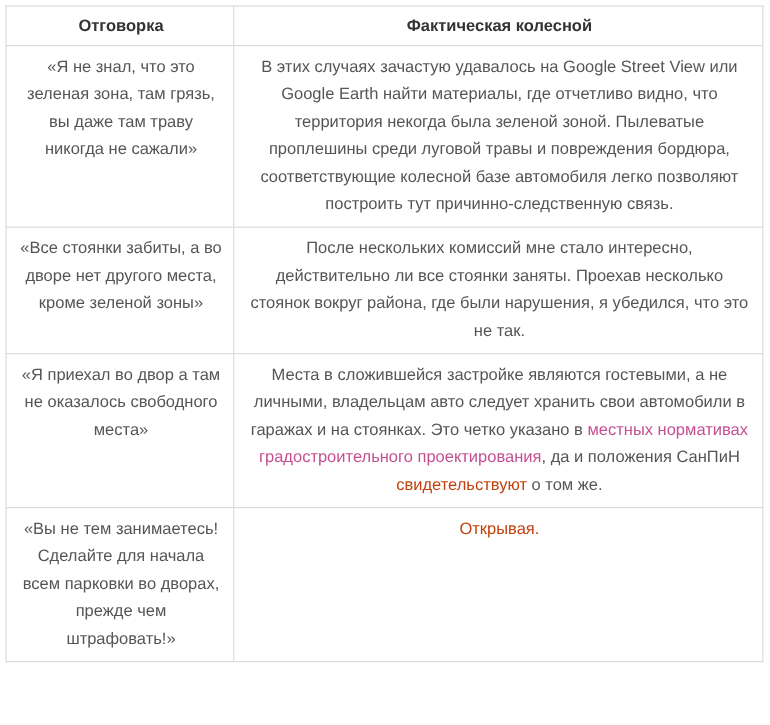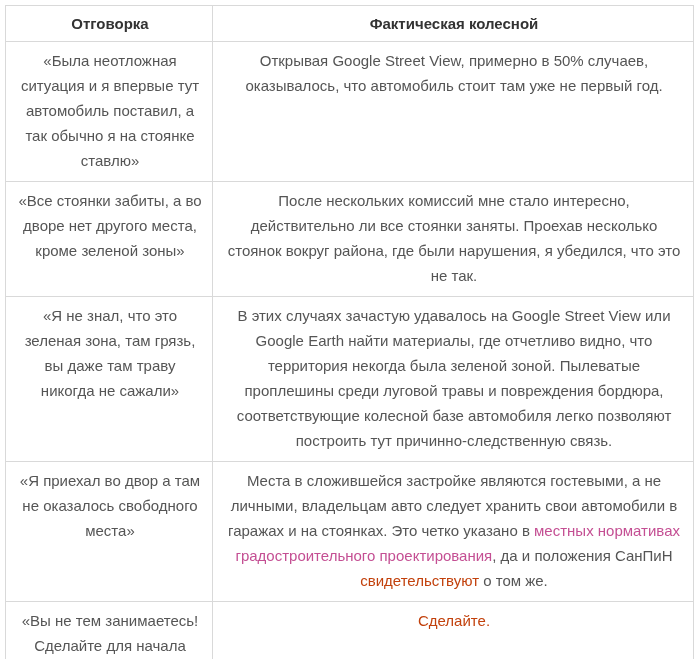--- a/index.html
+++ b/index.html
@@ -58,34 +58,30 @@
       <col class="col-fact">
     </colgroup>
     <thead>
       <tr>
         <th>Отговорка</th>
         <th>Фактическая колесной</th>
       </tr>
     </thead>
     <tbody>
       <tr>
-        <td>«Была неотложная ситуация и я впервые тут автомобиль поставил, а так обычно я на стоянке ставлю»</td>
-        <td><span class="seg-text">Открывая Google Street View, примерно в 50% случаев, оказывалось, что автомобиль стоит там уже не первый год.</span></td>
+        <td>«Я не знал, что это зеленая зона, там грязь, вы даже там траву никогда не сажали»</td>
+        <td><span class="seg-text">В этих случаях зачастую удавалось на Google Street View или Google Earth найти материалы, где отчетливо видно, что территория некогда была зеленой зоной. Пылеватые проплешины среди луговой травы и повреждения бордюра, соответствующие колесной базе автомобиля легко позволяют построить тут причинно-следственную связь.</span></td>
       </tr>
       <tr>
         <td>«Все стоянки забиты, а во дворе нет другого места, кроме зеленой зоны»</td>
         <td><span class="seg-text">После нескольких комиссий мне стало интересно, действительно ли все стоянки заняты. Проехав несколько стоянок вокруг района, где были нарушения, я убедился, что это не так.</span></td>
-      </tr>
-      <tr>
-        <td>«Я не знал, что это зеленая зона, там грязь, вы даже там траву никогда не сажали»</td>
-        <td><span class="seg-text">В этих случаях зачастую удавалось на Google Street View или Google Earth найти материалы, где отчетливо видно, что территория некогда была зеленой зоной. Пылеватые проплешины среди луговой травы и повреждения бордюра, соответствующие колесной базе автомобиля легко позволяют построить тут причинно-следственную связь.</span></td>
       </tr>
       <tr>
         <td>«Я приехал во двор а там не оказалось свободного места»</td>
         <td><span class="seg-text">Места в сложившейся застройке являются гостевыми, а не личными, владельцам авто следует хранить свои автомобили в гаражах и на стоянках. Это четко указано в </span><a class="seg-link-visited">местных нормативах градостроительного проектирования</a><span class="seg-text">, да и положения СанПиН </span><a class="seg-link">свидетельствуют</a><span class="seg-text"> о том же.</span></td>
       </tr>
       <tr>
         <td>«Вы не тем занимаетесь! Сделайте для начала всем парковки во дворах, прежде чем штрафовать!»</td>
-        <td><a class="seg-link">Сделайте.</a></td>
+        <td><a class="seg-link">Открывая.</a></td>
       </tr>
     </tbody>
   </table>
 </div>
 
 </body></html>

